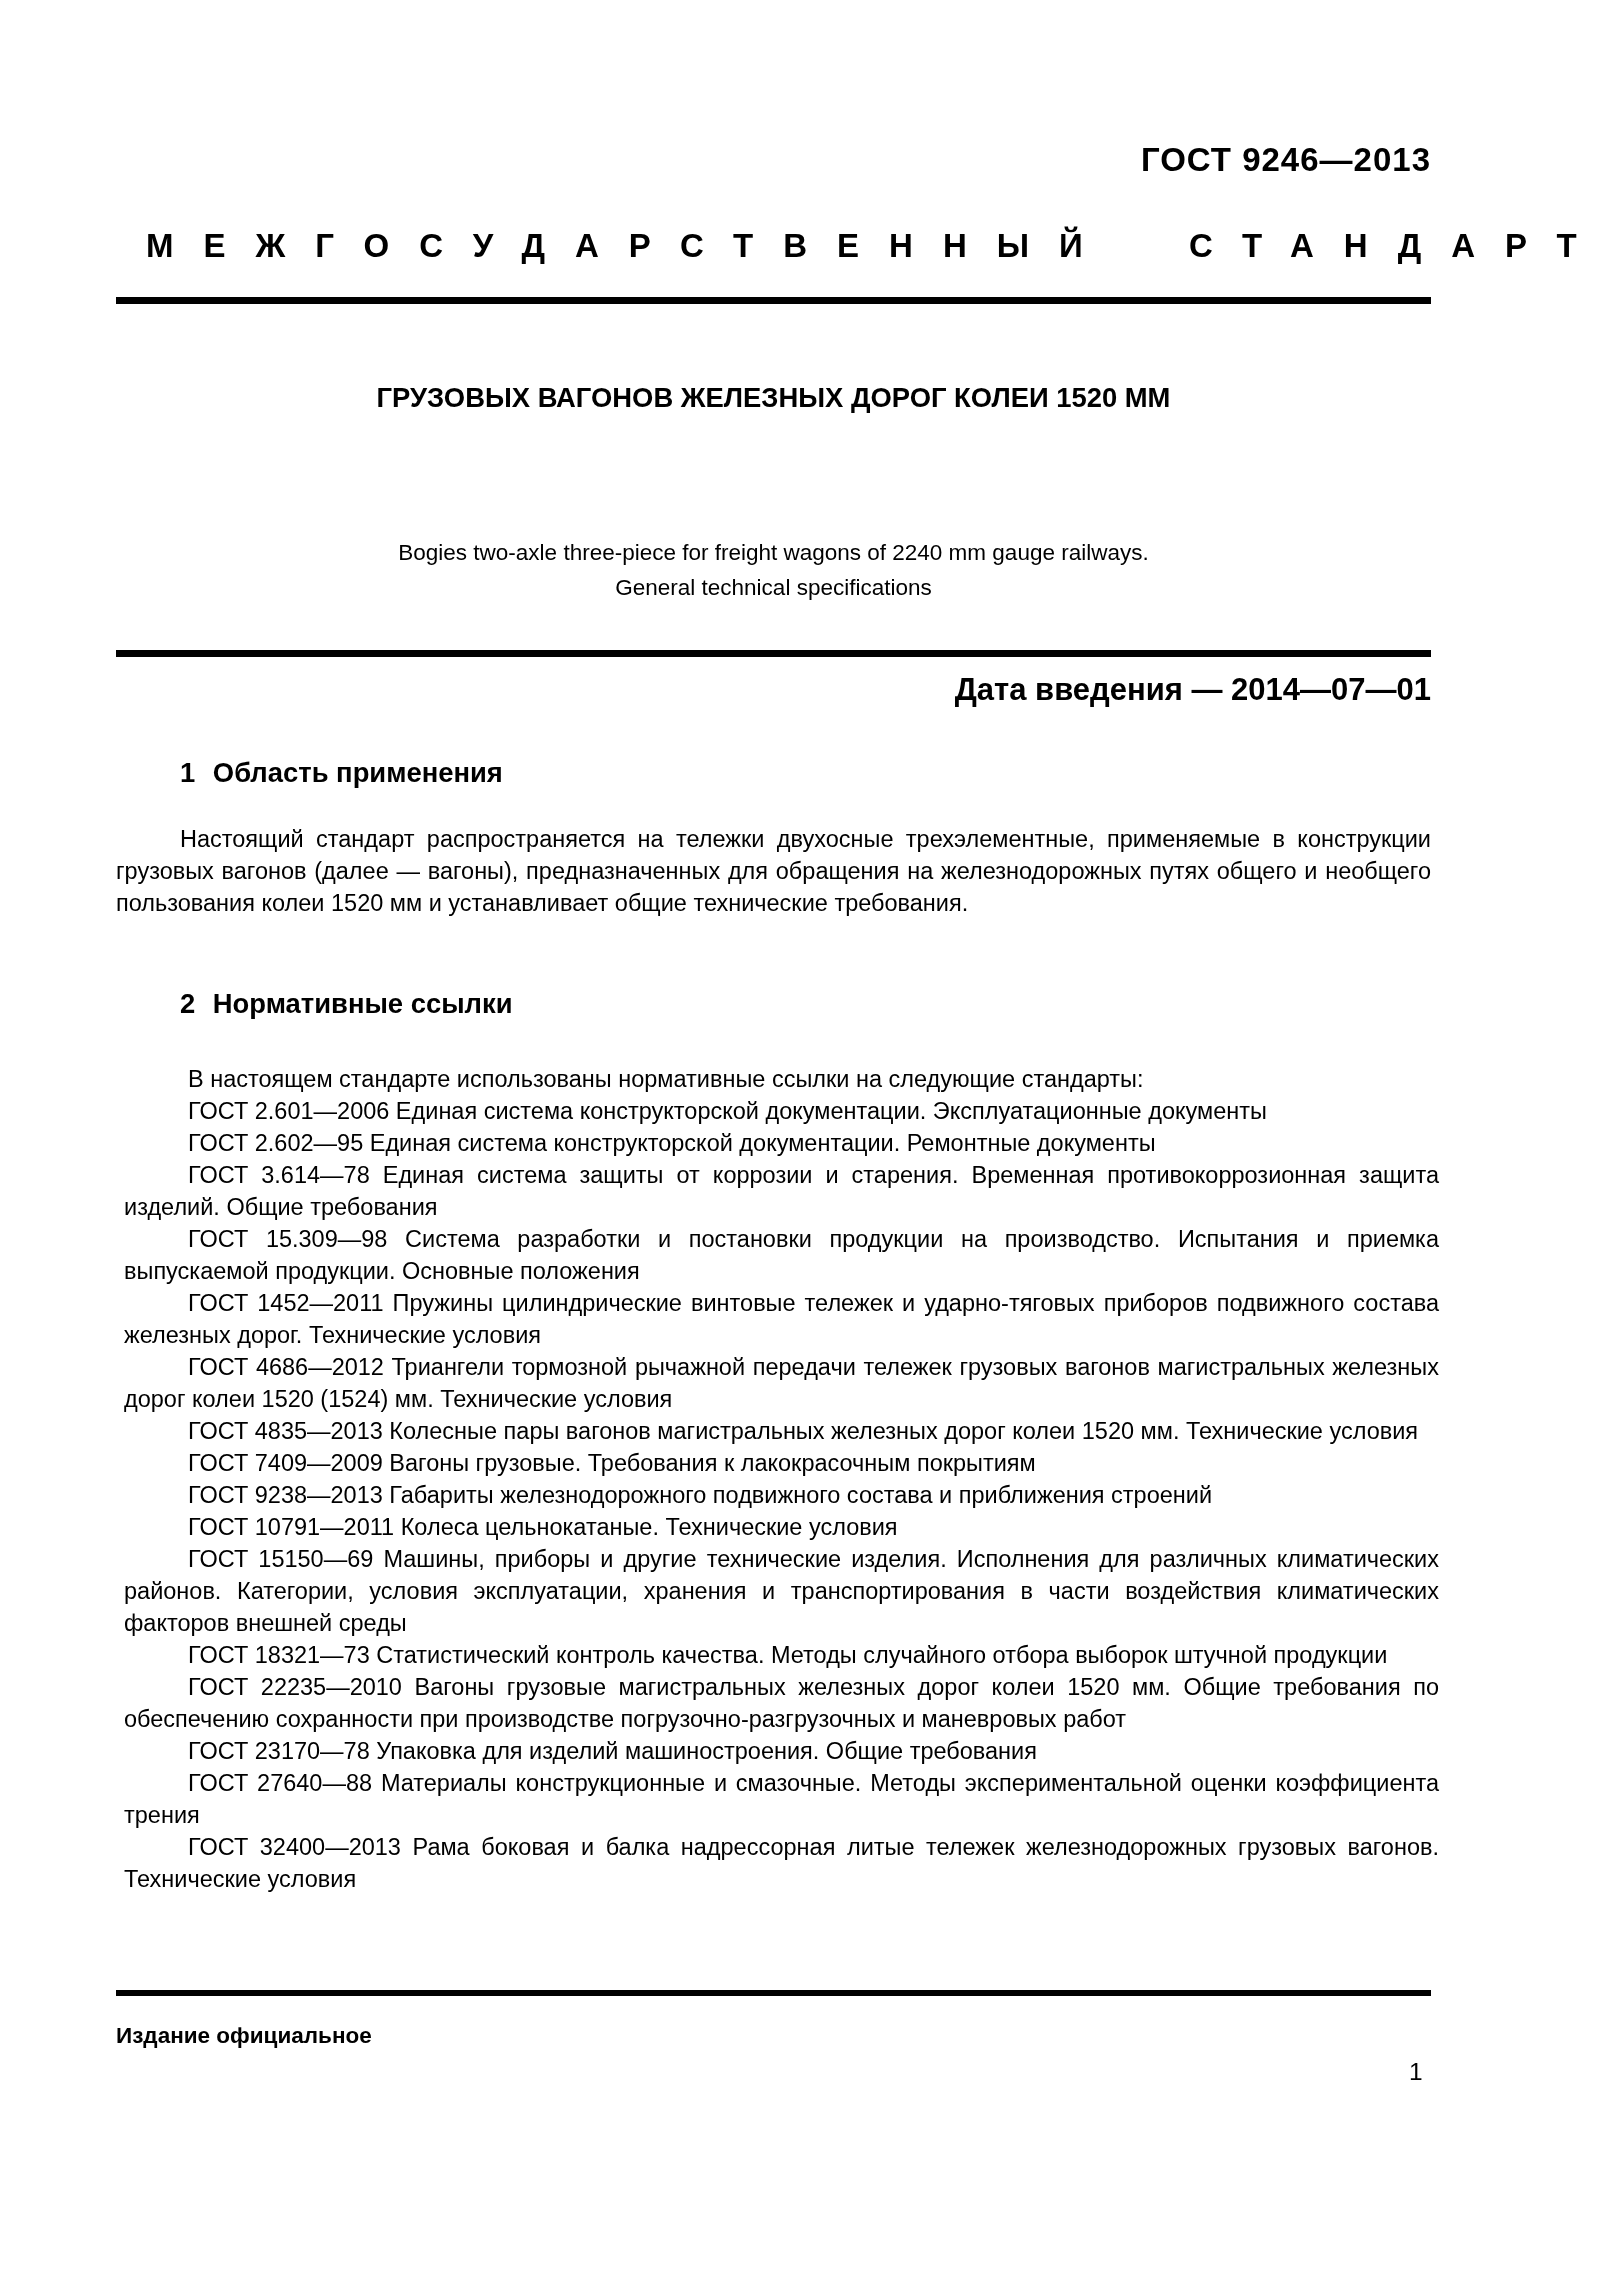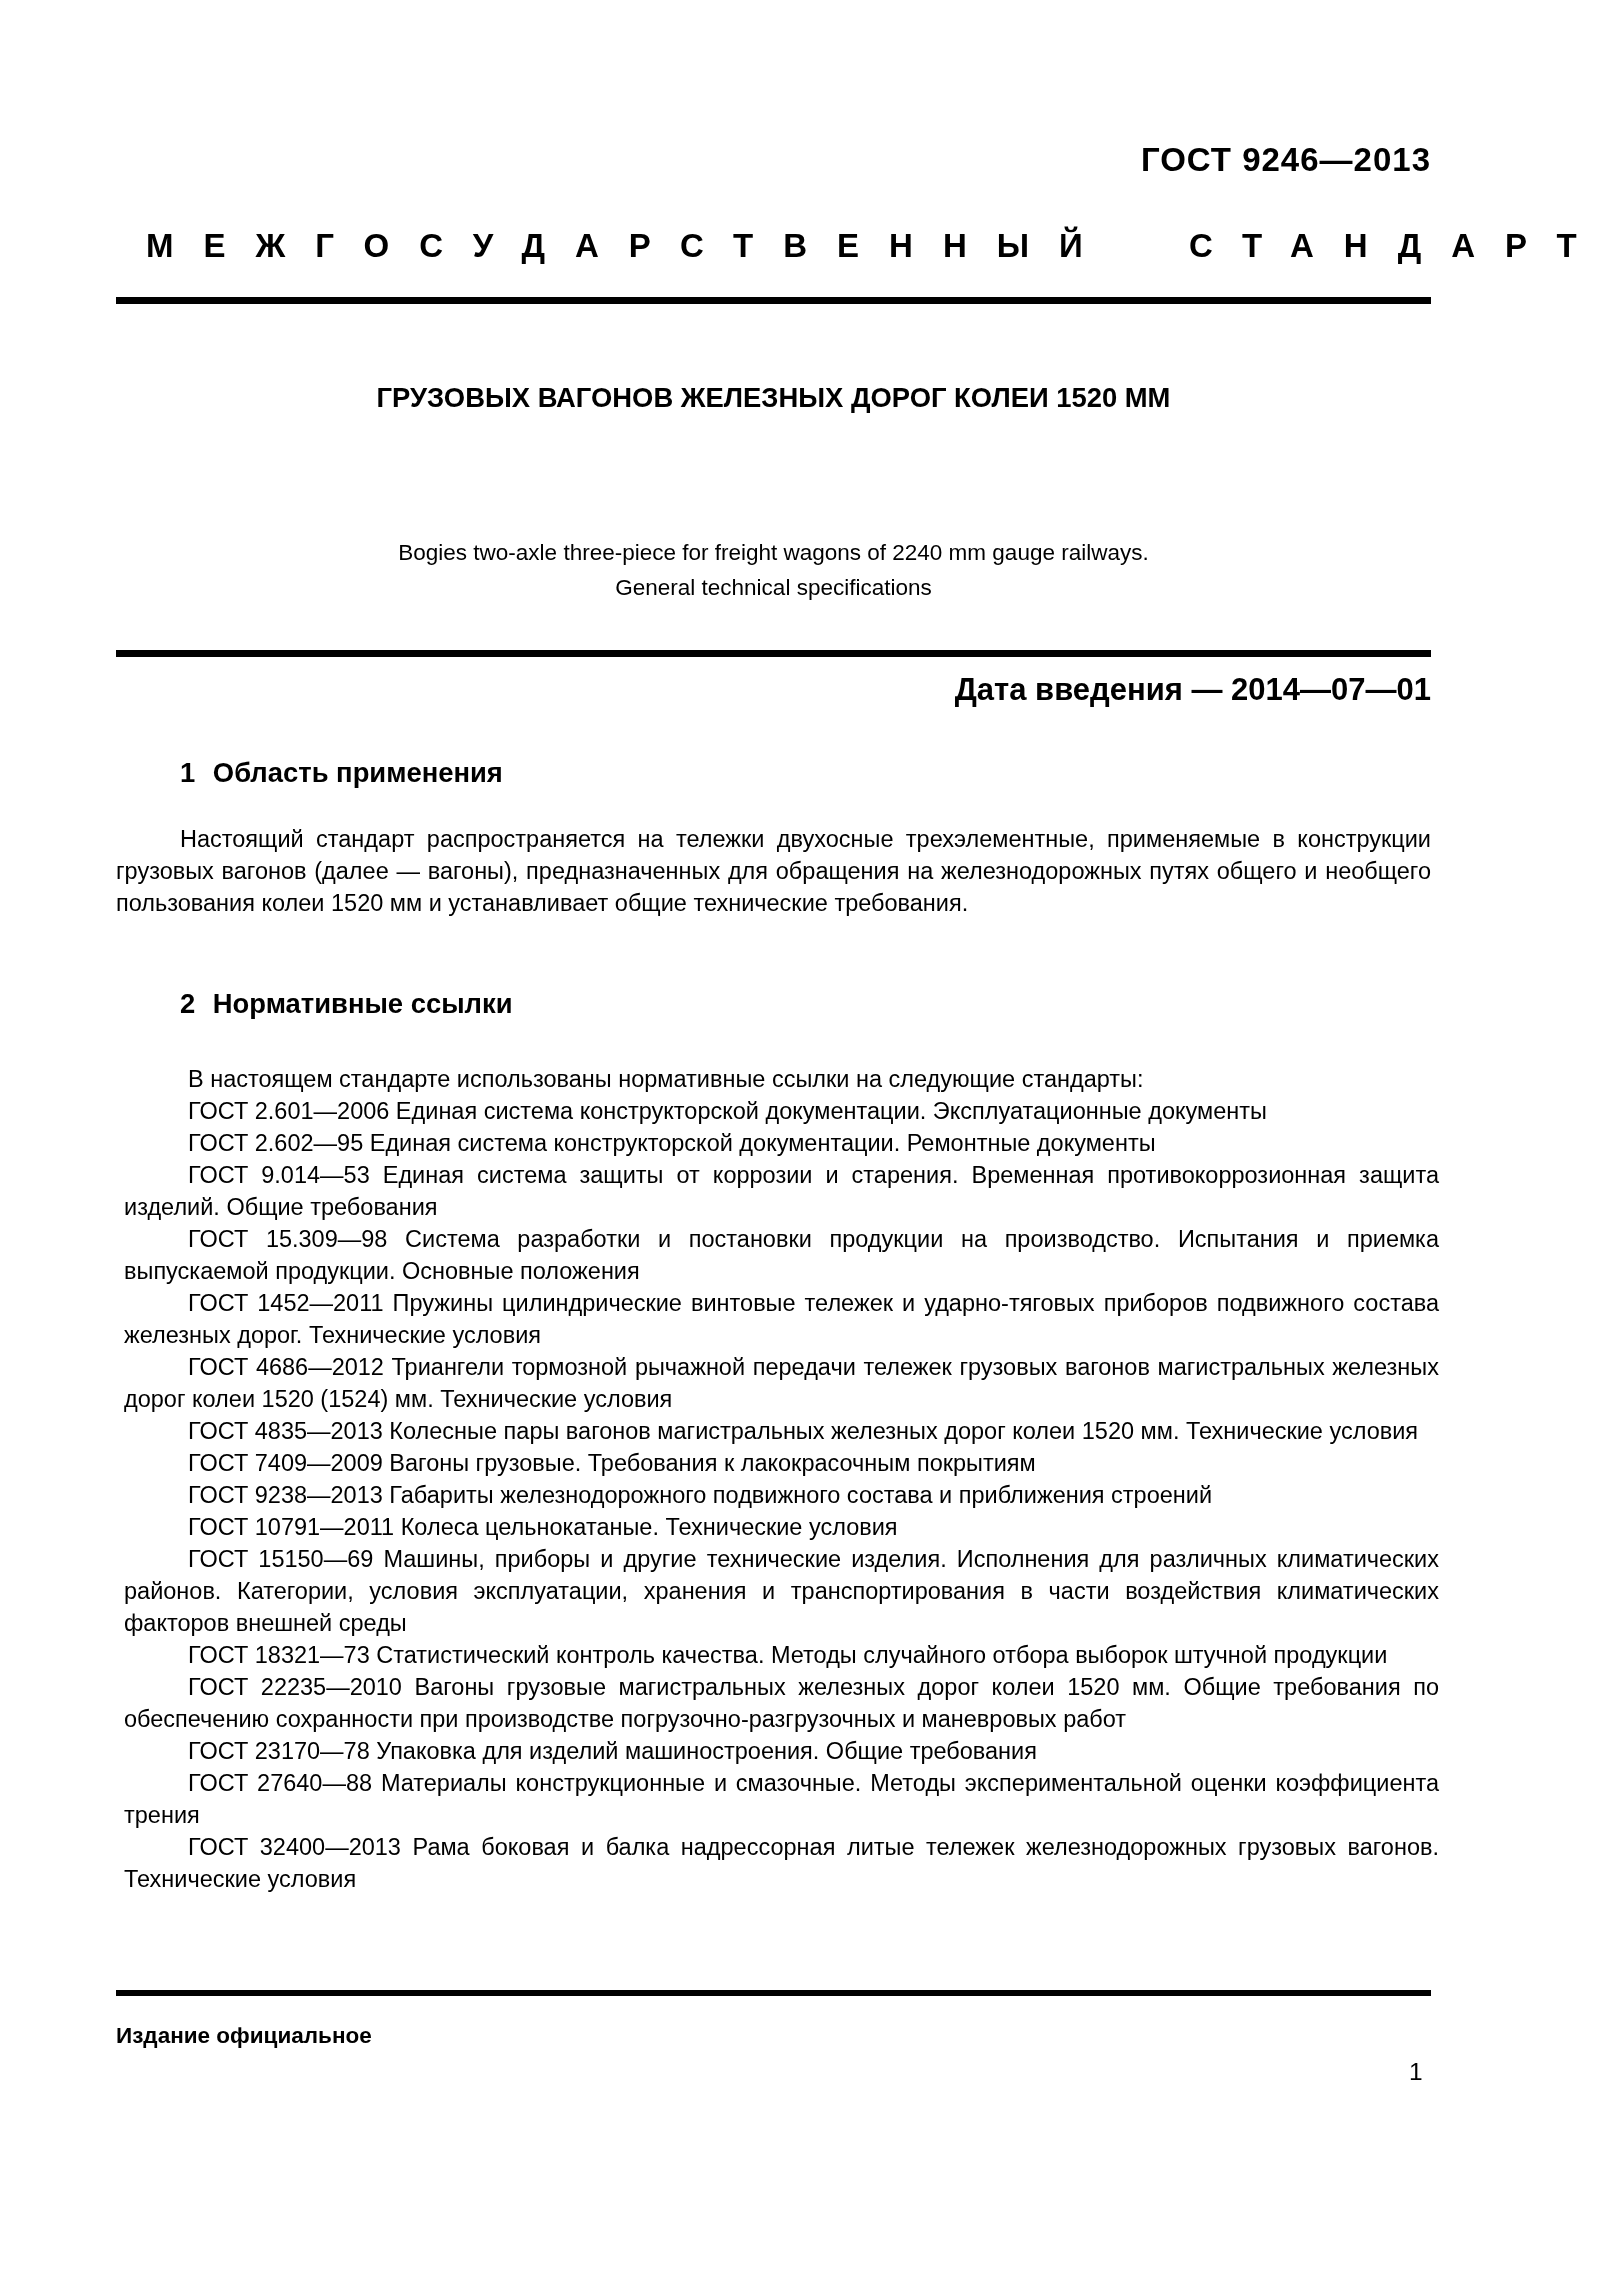--- a/index.html
+++ b/index.html
@@ -120,21 +120,21 @@
   </div>
 
   <div class="content-col section-heading heading-2">
     <span class="sec-num">2</span><span>Нормативные ссылки</span>
   </div>
 
   <div class="content-col body-text section-2-body">
     <p>В настоящем стандарте использованы нормативные ссылки на следующие стандарты:</p>
     <p>ГОСТ 2.601—2006 Единая система конструкторской документации. Эксплуатационные документы</p>
     <p>ГОСТ 2.602—95 Единая система конструкторской документации. Ремонтные документы</p>
-    <p>ГОСТ 9.014—53 Единая система защиты от коррозии и старения. Временная противокоррозионная защита изделий. Общие требования</p>
+    <p>ГОСТ 3.614—78 Единая система защиты от коррозии и старения. Временная противокоррозионная защита изделий. Общие требования</p>
     <p>ГОСТ 15.309—98 Система разработки и постановки продукции на производство. Испытания и приемка выпускаемой продукции. Основные положения</p>
     <p>ГОСТ 1452—2011 Пружины цилиндрические винтовые тележек и ударно-тяговых приборов подвижного состава железных дорог. Технические условия</p>
     <p>ГОСТ 4686—2012 Триангели тормозной рычажной передачи тележек грузовых вагонов магистральных железных дорог колеи 1520 (1524) мм. Технические условия</p>
     <p>ГОСТ 4835—2013 Колесные пары вагонов магистральных железных дорог колеи 1520 мм. Технические условия</p>
     <p>ГОСТ 7409—2009 Вагоны грузовые. Требования к лакокрасочным покрытиям</p>
     <p>ГОСТ 9238—2013 Габариты железнодорожного подвижного состава и приближения строений</p>
     <p>ГОСТ 10791—2011 Колеса цельнокатаные. Технические условия</p>
     <p>ГОСТ 15150—69 Машины, приборы и другие технические изделия. Исполнения для различных климатических районов. Категории, условия эксплуатации, хранения и транспортирования в части воздействия климатических факторов внешней среды</p>
     <p>ГОСТ 18321—73 Статистический контроль качества. Методы случайного отбора выборок штучной продукции</p>
     <p>ГОСТ 22235—2010 Вагоны грузовые магистральных железных дорог колеи 1520 мм. Общие требования по обеспечению сохранности при производстве погрузочно-разгрузочных и маневровых работ</p>

